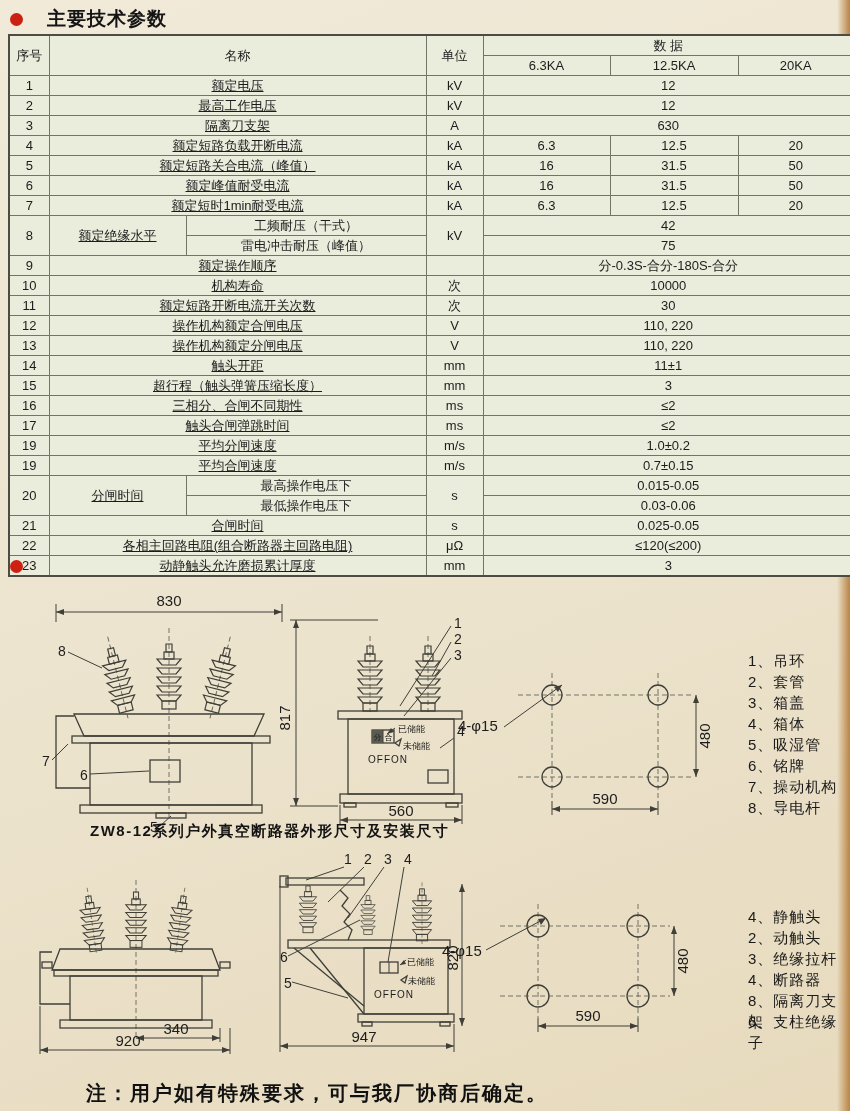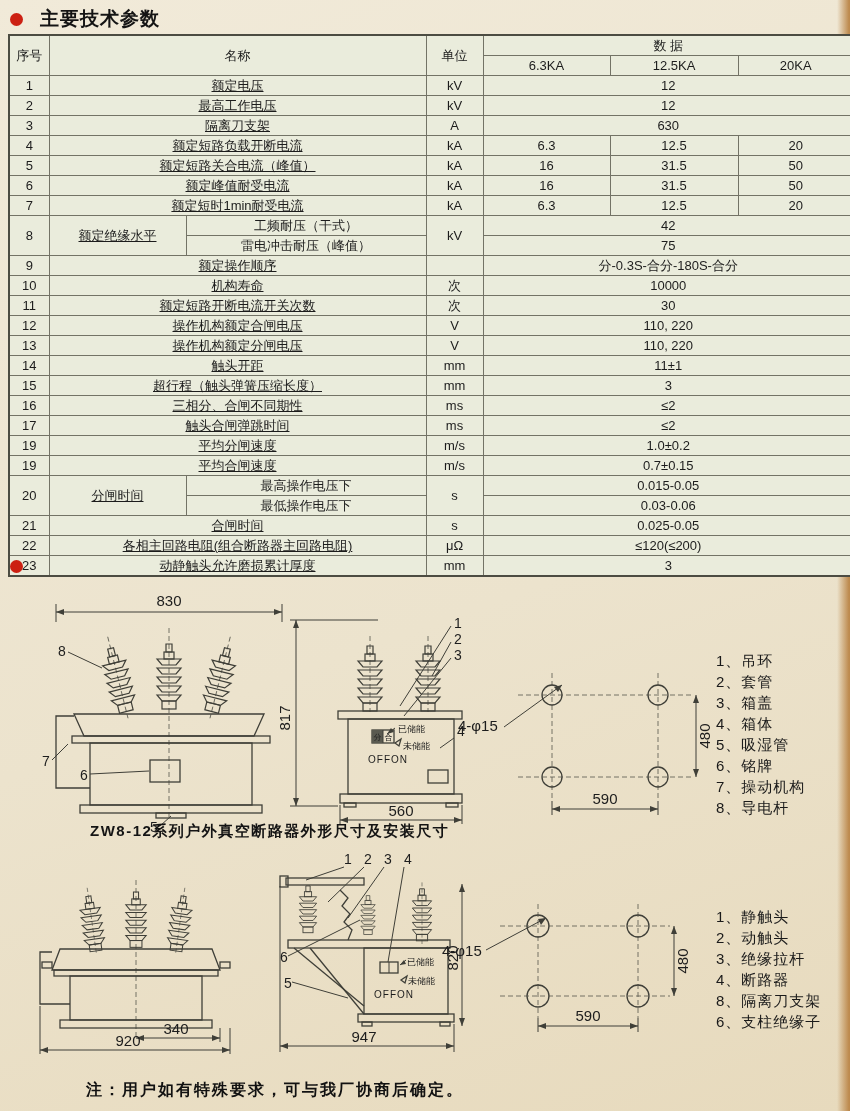--- a/index.html
+++ b/index.html
@@ -1,34 +1,34 @@
 <!DOCTYPE html>
 <html><head>
 <meta charset="utf-8">
 <style>
   html,body{margin:0;padding:0;}
   .page{position:relative;width:850px;height:1111px;overflow:hidden;
     background:linear-gradient(160deg,#f1ead9 0%,#ece3cd 55%,#e7dabd 100%);
     font-family:"Liberation Sans","DejaVu Sans",sans-serif;color:#1c1c1c;}
   .edge{position:absolute;right:0;top:0;width:13px;height:100%;
     background:linear-gradient(to right,rgba(200,150,90,0),#bd8a4e 92%);}
-  .section-title{position:absolute;display:flex;align-items:center;gap:17px;
+  .section-title{position:absolute;display:flex;align-items:center;gap:24px;
     font-size:19px;font-weight:bold;color:#141414;letter-spacing:1px;}
   .dot{width:13px;height:13px;border-radius:50%;background:#cc2012;flex:0 0 auto;}
   table.params{position:absolute;left:8px;top:34px;width:845px;border-collapse:collapse;table-layout:fixed;}
   table.params th,table.params td{border:1px solid #737366;background:#eaecdc;
     font-size:13px;font-weight:normal;height:17px;line-height:15px;padding:1px 3px;
     text-align:center;color:#1c1c1c;overflow:hidden;white-space:nowrap;}
   table.params{border:2px solid #4c4c42;}
   td.nm{text-align:left;padding-left:8px;text-decoration:underline;}
   th.nmh{text-align:left;padding-left:58px;}
   .caption{position:absolute;font-size:15px;font-weight:600;letter-spacing:1.5px;color:#141414;}
-  .note{position:absolute;font-size:16px;font-weight:bold;letter-spacing:2px;color:#111;}
+  .note{position:absolute;font-size:20px;font-weight:bold;letter-spacing:2px;color:#111;}
   .legend{position:absolute;font-size:15px;color:#1a1a1a;}
-  .legend div{height:21px;line-height:21px;letter-spacing:1px;}
+  .legend div{height:21px;line-height:21px;letter-spacing:1px;margin-left:32px;}
   .legend.l2 div{height:21px;}
   svg.fig{position:absolute;overflow:visible;}
   .ln{stroke:#3f3f38;stroke-width:1;fill:none;}
   .dw{stroke:#3f3f38;stroke-width:1.3;fill:none;}
   .cl{stroke:#55554c;stroke-width:0.8;stroke-dasharray:5 3;fill:none;}
   .ar{fill:#3f3f38;stroke:none;}
   .dim{font-size:15px;fill:#1d1d1d;}
   .co{font-size:14px;fill:#1d1d1d;}
   .tiny{font-size:9px;fill:#1d1d1d;}
   .offon{font-size:10px;fill:#1d1d1d;letter-spacing:1px;}
@@ -472,21 +472,21 @@
     <line class="ln" x1="98" y1="144" x2="198" y2="144"></line>
     <polygon class="ar" points="98,144 106,141 106,147"></polygon>
       <polygon class="ar" points="198,144 190,141 190,147"></polygon>
     <text class="dim" x="148" y="139" text-anchor="middle">590</text>
     <text class="dim" x="2" y="74">4-φ15</text>
     <line class="ln" x1="46" y1="68" x2="106" y2="36"></line>
       <polygon class="ar" points="106,36 98,37 101,43"></polygon>
   </svg>
 
   <div class="legend l2" style="left:716px;top:906px">
-    <div>1、静触头</div>
+    <div>4、静触头</div>
     <div>2、动触头</div>
     <div>3、绝缘拉杆</div>
     <div>4、断路器</div>
     <div>8、隔离刀支架</div>
     <div>6、支柱绝缘子</div>
   </div>
 
 
   <div class="note" style="left:86px;top:1080px">注：用户如有特殊要求，可与我厂协商后确定。</div>
 </div>

